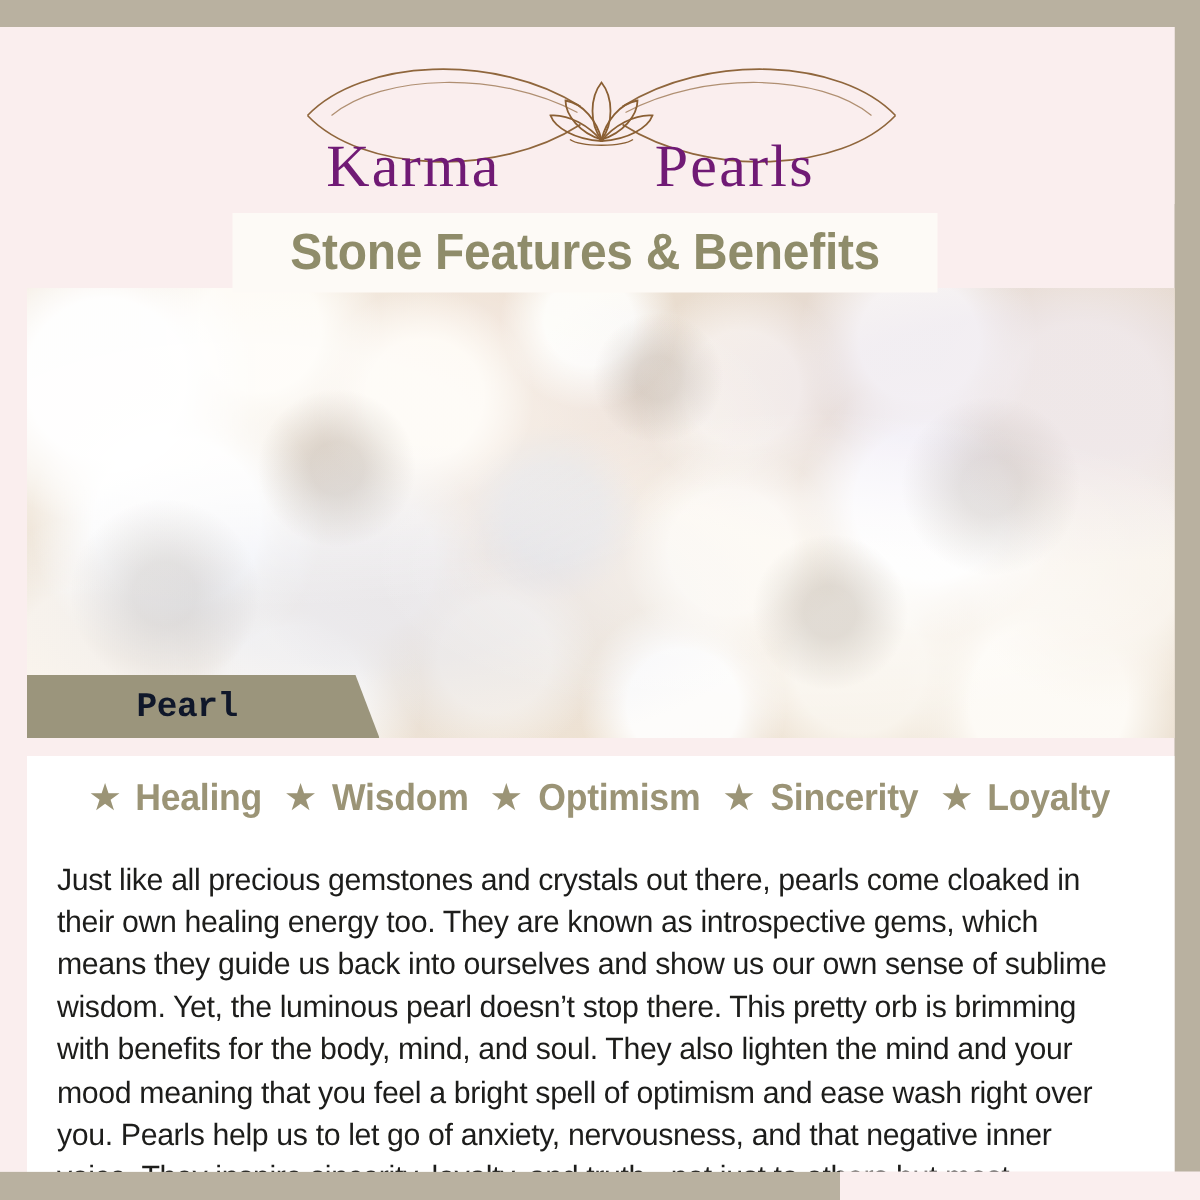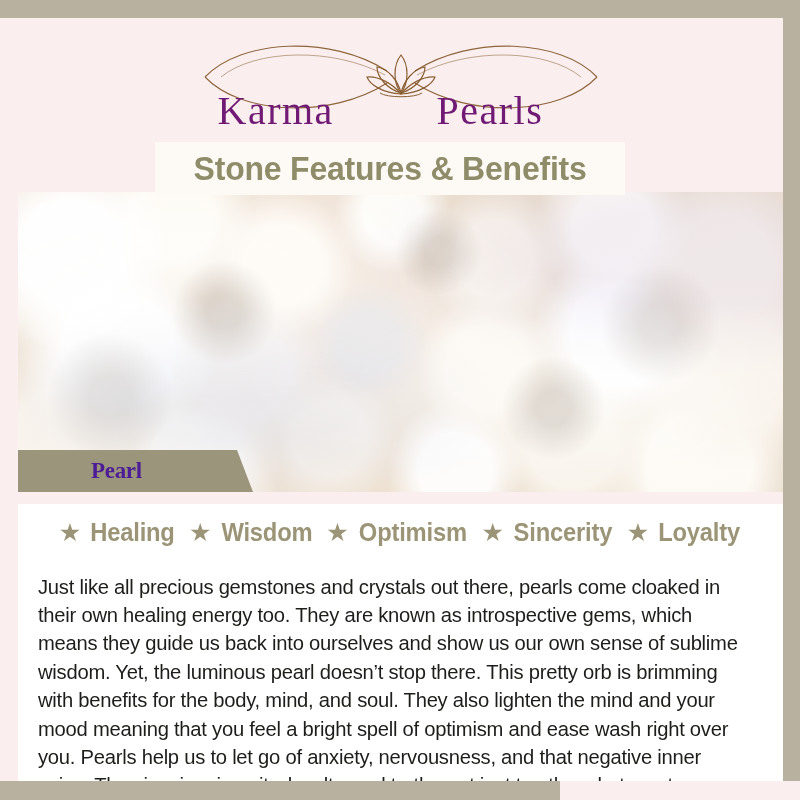--- a/index.html
+++ b/index.html
@@ -182,24 +182,24 @@
     top: 450px;
     width: 235px;
     height: 42px;
     background: #9b957c;
     clip-path: polygon(0 0, 219px 0, 235px 100%, 0 100%);
     display: flex;
     align-items: center;
   }
   .stone-name {
     margin-left: 73px;
-    font-family: Liberation Serif, serif;
+    font-family: Liberation Mono, monospace;
     font-size: 23px;
     font-weight: bold;
-    color: #4c1d95;
+    color: #0f172a;
     letter-spacing: -0.3px;
   }
 
   
   .body-panel {
     position: absolute;
     left: 18px;
     top: 504px;
     width: 765px;
     height: 278px;

